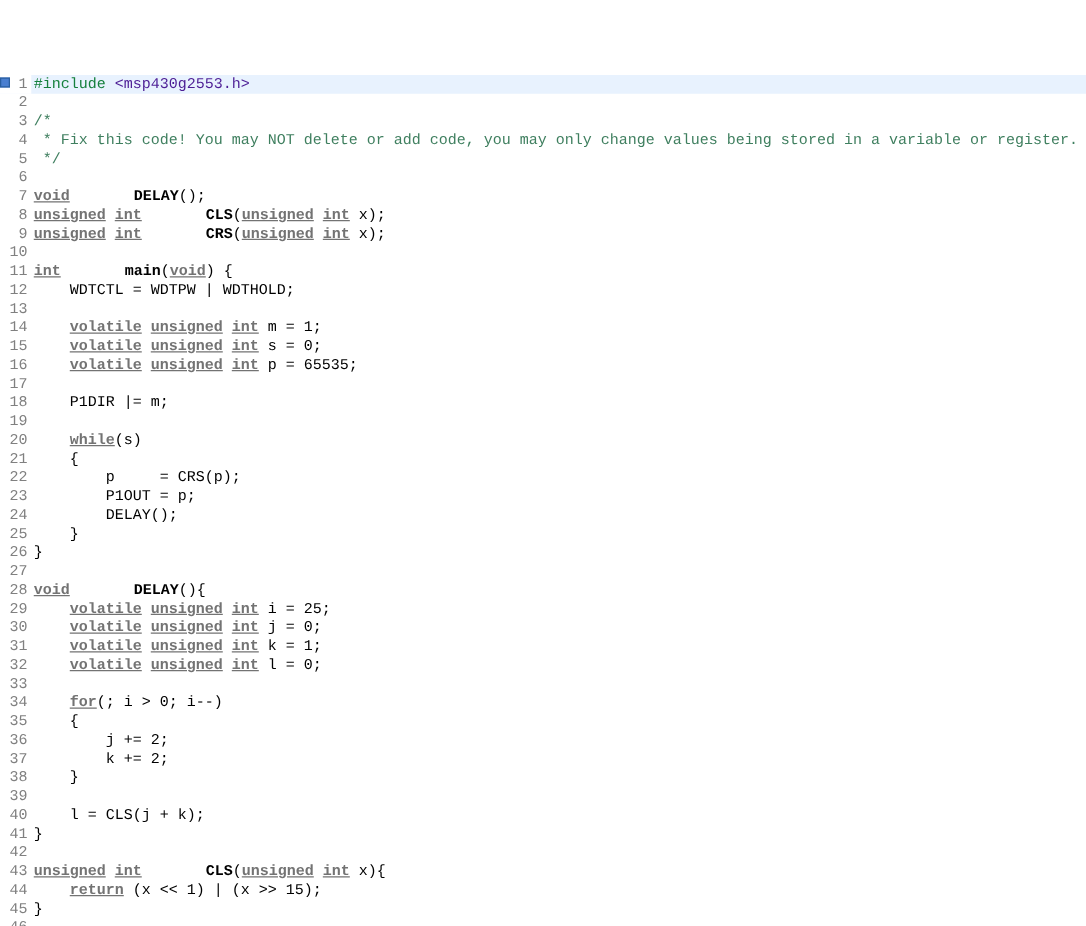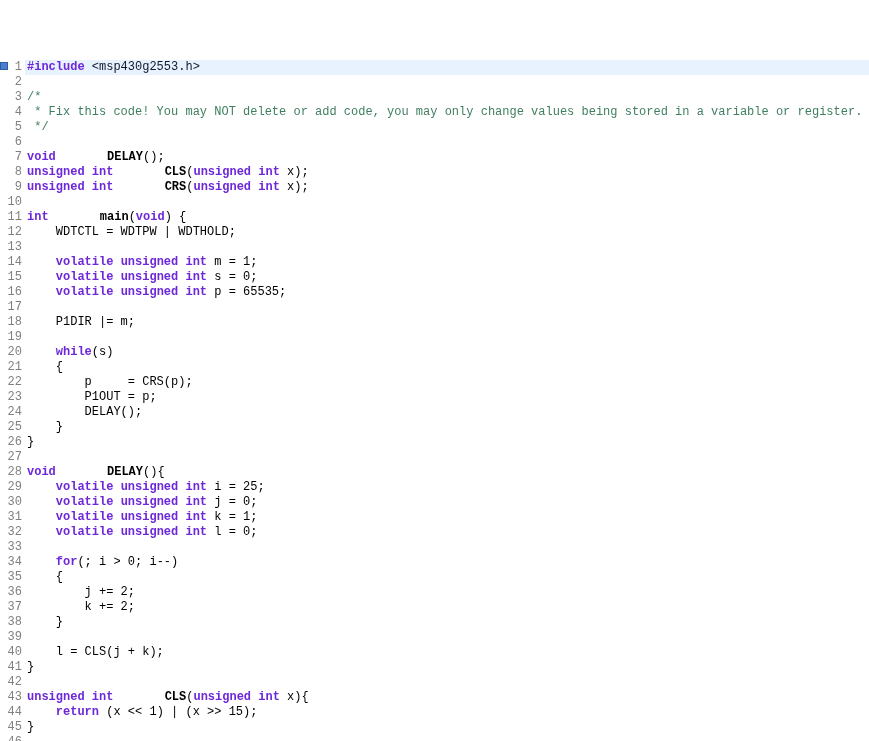--- a/index.html
+++ b/index.html
@@ -41,23 +41,23 @@
     top: 2px;
     width: 6px;
     height: 6px;
     background: #4a7fd0;
     border: 1px solid #2a5fa0;
   }
   .code {
     padding-left: 2px;
     flex: 1;
   }
-  .kw-preproc { color: #6d28d9; font-weight: bold; }
-  .kw { color: #6d28d9; font-weight: bold; }
-  .include-file { color: #0f172a; }
+  .kw-preproc { color: #15803d; font-weight: normal; }
+  .kw { color: #737373; font-weight: bold; text-decoration: underline; }
+  .include-file { color: #4c1d95; }
   .comment { color: #3f7f5f; }
   .func { color: #000000; font-weight: bold; padding-left: 44px; }
   .punct { color: #000000; }
 </style>
 </head>
 <body>
 
 
 
 <div class="editor"><div class="line highlighted"><div class="gutter">1</div><div class="code"><span class="kw-preproc">#include</span><span class="punct"> </span><span class="include-file">&lt;msp430g2553.h&gt;</span></div></div><div class="line"><div class="gutter">2</div><div class="code"></div></div><div class="line"><div class="gutter">3</div><div class="code"><span class="comment">/*</span></div></div><div class="line"><div class="gutter">4</div><div class="code"><span class="comment"> * Fix this code! You may NOT delete or add code, you may only change values being stored in a variable or register.</span></div></div><div class="line"><div class="gutter">5</div><div class="code"><span class="comment"> */</span></div></div><div class="line"><div class="gutter">6</div><div class="code"></div></div><div class="line"><div class="gutter">7</div><div class="code"><span class="kw">void</span><span class="punct"> </span><span class="func">DELAY</span><span class="punct">();</span></div></div><div class="line"><div class="gutter">8</div><div class="code"><span class="kw">unsigned</span><span class="punct"> </span><span class="kw">int</span><span class="punct"> </span><span class="func">CLS</span><span class="punct">(</span><span class="kw">unsigned</span><span class="punct"> </span><span class="kw">int</span><span class="punct"> x);</span></div></div><div class="line"><div class="gutter">9</div><div class="code"><span class="kw">unsigned</span><span class="punct"> </span><span class="kw">int</span><span class="punct"> </span><span class="func">CRS</span><span class="punct">(</span><span class="kw">unsigned</span><span class="punct"> </span><span class="kw">int</span><span class="punct"> x);</span></div></div><div class="line"><div class="gutter">10</div><div class="code"></div></div><div class="line"><div class="gutter">11</div><div class="code"><span class="kw">int</span><span class="punct"> </span><span class="func">main</span><span class="punct">(</span><span class="kw">void</span><span class="punct">) {</span></div></div><div class="line"><div class="gutter">12</div><div class="code"><span class="punct">    WDTCTL = WDTPW | WDTHOLD;</span></div></div><div class="line"><div class="gutter">13</div><div class="code"></div></div><div class="line"><div class="gutter">14</div><div class="code"><span class="punct">    </span><span class="kw">volatile</span><span class="punct"> </span><span class="kw">unsigned</span><span class="punct"> </span><span class="kw">int</span><span class="punct"> m = 1;</span></div></div><div class="line"><div class="gutter">15</div><div class="code"><span class="punct">    </span><span class="kw">volatile</span><span class="punct"> </span><span class="kw">unsigned</span><span class="punct"> </span><span class="kw">int</span><span class="punct"> s = 0;</span></div></div><div class="line"><div class="gutter">16</div><div class="code"><span class="punct">    </span><span class="kw">volatile</span><span class="punct"> </span><span class="kw">unsigned</span><span class="punct"> </span><span class="kw">int</span><span class="punct"> p = 65535;</span></div></div><div class="line"><div class="gutter">17</div><div class="code"></div></div><div class="line"><div class="gutter">18</div><div class="code"><span class="punct">    P1DIR |= m;</span></div></div><div class="line"><div class="gutter">19</div><div class="code"></div></div><div class="line"><div class="gutter">20</div><div class="code"><span class="punct">    </span><span class="kw">while</span><span class="punct">(s)</span></div></div><div class="line"><div class="gutter">21</div><div class="code"><span class="punct">    {</span></div></div><div class="line"><div class="gutter">22</div><div class="code"><span class="punct">        p     = CRS(p);</span></div></div><div class="line"><div class="gutter">23</div><div class="code"><span class="punct">        P1OUT = p;</span></div></div><div class="line"><div class="gutter">24</div><div class="code"><span class="punct">        DELAY();</span></div></div><div class="line"><div class="gutter">25</div><div class="code"><span class="punct">    }</span></div></div><div class="line"><div class="gutter">26</div><div class="code"><span class="punct">}</span></div></div><div class="line"><div class="gutter">27</div><div class="code"></div></div><div class="line"><div class="gutter">28</div><div class="code"><span class="kw">void</span><span class="punct"> </span><span class="func">DELAY</span><span class="punct">(){</span></div></div><div class="line"><div class="gutter">29</div><div class="code"><span class="punct">    </span><span class="kw">volatile</span><span class="punct"> </span><span class="kw">unsigned</span><span class="punct"> </span><span class="kw">int</span><span class="punct"> i = 25;</span></div></div><div class="line"><div class="gutter">30</div><div class="code"><span class="punct">    </span><span class="kw">volatile</span><span class="punct"> </span><span class="kw">unsigned</span><span class="punct"> </span><span class="kw">int</span><span class="punct"> j = 0;</span></div></div><div class="line"><div class="gutter">31</div><div class="code"><span class="punct">    </span><span class="kw">volatile</span><span class="punct"> </span><span class="kw">unsigned</span><span class="punct"> </span><span class="kw">int</span><span class="punct"> k = 1;</span></div></div><div class="line"><div class="gutter">32</div><div class="code"><span class="punct">    </span><span class="kw">volatile</span><span class="punct"> </span><span class="kw">unsigned</span><span class="punct"> </span><span class="kw">int</span><span class="punct"> l = 0;</span></div></div><div class="line"><div class="gutter">33</div><div class="code"></div></div><div class="line"><div class="gutter">34</div><div class="code"><span class="punct">    </span><span class="kw">for</span><span class="punct">(; i &gt; 0; i--)</span></div></div><div class="line"><div class="gutter">35</div><div class="code"><span class="punct">    {</span></div></div><div class="line"><div class="gutter">36</div><div class="code"><span class="punct">        j += 2;</span></div></div><div class="line"><div class="gutter">37</div><div class="code"><span class="punct">        k += 2;</span></div></div><div class="line"><div class="gutter">38</div><div class="code"><span class="punct">    }</span></div></div><div class="line"><div class="gutter">39</div><div class="code"></div></div><div class="line"><div class="gutter">40</div><div class="code"><span class="punct">    l = CLS(j + k);</span></div></div><div class="line"><div class="gutter">41</div><div class="code"><span class="punct">}</span></div></div><div class="line"><div class="gutter">42</div><div class="code"></div></div><div class="line"><div class="gutter">43</div><div class="code"><span class="kw">unsigned</span><span class="punct"> </span><span class="kw">int</span><span class="punct"> </span><span class="func">CLS</span><span class="punct">(</span><span class="kw">unsigned</span><span class="punct"> </span><span class="kw">int</span><span class="punct"> x){</span></div></div><div class="line"><div class="gutter">44</div><div class="code"><span class="punct">    </span><span class="kw">return</span><span class="punct"> (x &lt;&lt; 1) | (x &gt;&gt; 15);</span></div></div><div class="line"><div class="gutter">45</div><div class="code"><span class="punct">}</span></div></div><div class="line"><div class="gutter">46</div><div class="code"></div></div></div>

